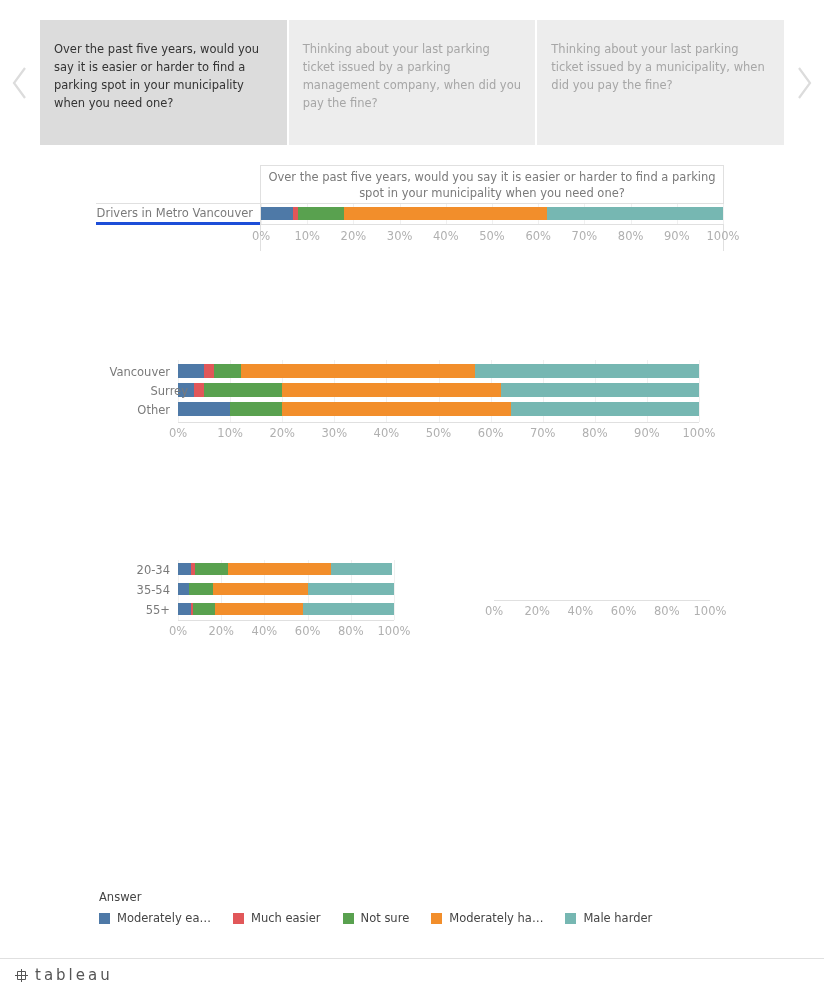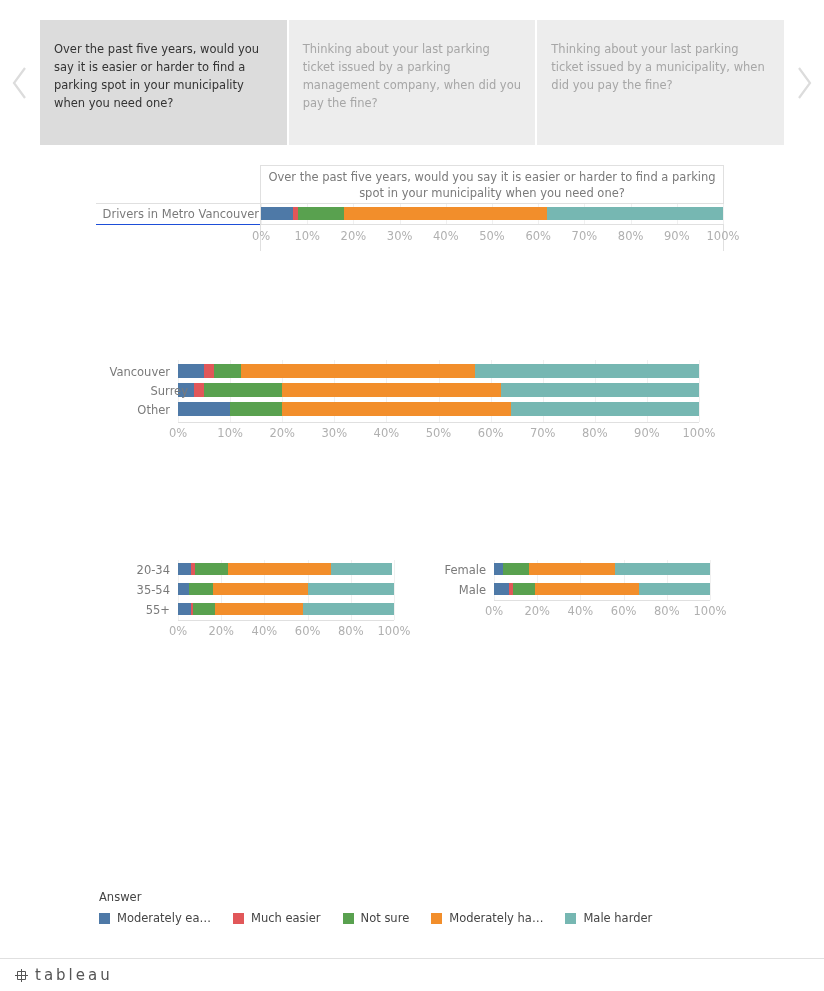--- a/index.html
+++ b/index.html
@@ -60,23 +60,23 @@
     display: flex; align-items: center; justify-content: center;
   }
   .c1-title {
     font-size: 11.5px; color: #7a7a7a; text-align: center;
     line-height: 16px; padding: 0 6px;
   }
   .c1-labelcell {
     position: absolute; left: 0; top: 38px;
     width: 164px; height: 22px;
     border-top: 1px solid #e0e0e0;
-    border-bottom: 1px solid #1d4ed8;
+    border-bottom: 3px solid #1d4ed8;
     display: flex; align-items: center; justify-content: flex-end;
-    padding-right: 1px;
+    padding-right: 7px;
     font-size: 11.5px; color: #7a7a7a;
   }
   .c1-plot {
     position: absolute; left: 164px; top: 38px;
     width: 464px; height: 22px;
     border: 1px solid #e0e0e0;
     border-top: 1px solid #e0e0e0;
   }
   .c1-axis {
     position: absolute; left: 164px; top: 60px;
@@ -302,43 +302,20 @@
         <div class="tick" style="left: 0px;">0%</div>
         <div class="tick" style="left: 43.2px;">20%</div>
         <div class="tick" style="left: 86.4px;">40%</div>
         <div class="tick" style="left: 129.6px;">60%</div>
         <div class="tick" style="left: 172.8px;">80%</div>
         <div class="tick" style="left: 216px;">100%</div>
       </div>
   </div>
 
   <div class="chart4">
-    <div class="c4-plot plotarea" id="plot-gender">
-        <div class="gridline" style="left: 0px;"></div>
-        <div class="gridline" style="left: 43.2px;"></div>
-        <div class="gridline" style="left: 86.4px;"></div>
-        <div class="gridline" style="left: 129.6px;"></div>
-        <div class="gridline" style="left: 172.8px;"></div>
-        <div class="gridline" style="left: 216px;"></div>
-        <div class="barrow" style="top: 3px; height: 12px; width: 216px;">
-          <div class="seg" title="Female — Moderately easier: 4%" style="position: absolute; left: 0px; width: 8.64px; top: 0px; height: 12px; background: rgb(78, 121, 167);"></div>
-          <div class="seg" title="Female — Not sure: 12%" style="position: absolute; left: 8.64px; width: 25.92px; top: 0px; height: 12px; background: rgb(89, 161, 79);"></div>
-          <div class="seg" title="Female — Moderately harder: 40%" style="position: absolute; left: 34.56px; width: 86.4px; top: 0px; height: 12px; background: rgb(242, 142, 43);"></div>
-          <div class="seg" title="Female — Much harder: 44%" style="position: absolute; left: 120.96px; width: 95.04px; top: 0px; height: 12px; background: rgb(118, 183, 178);"></div>
-        </div>
-        <div class="rowlabel" style="right: 224px; top: 2.5px; width: 150px;">Female</div>
-        <div class="barrow" style="top: 23px; height: 12px; width: 216px;">
-          <div class="seg" title="Male — Moderately easier: 7%" style="position: absolute; left: 0px; width: 15.12px; top: 0px; height: 12px; background: rgb(78, 121, 167);"></div>
-          <div class="seg" title="Male — Much easier: 2%" style="position: absolute; left: 15.12px; width: 4.32px; top: 0px; height: 12px; background: rgb(225, 87, 89);"></div>
-          <div class="seg" title="Male — Not sure: 10%" style="position: absolute; left: 19.44px; width: 21.6px; top: 0px; height: 12px; background: rgb(89, 161, 79);"></div>
-          <div class="seg" title="Male — Moderately harder: 48%" style="position: absolute; left: 41.04px; width: 103.68px; top: 0px; height: 12px; background: rgb(242, 142, 43);"></div>
-          <div class="seg" title="Male — Much harder: 33%" style="position: absolute; left: 144.72px; width: 71.28px; top: 0px; height: 12px; background: rgb(118, 183, 178);"></div>
-        </div>
-        <div class="rowlabel" style="right: 224px; top: 22.5px; width: 150px;">Male</div>
-      </div>
     <div class="c4-axis" id="axis-gender">
         <div class="axisline"></div>
         <div class="tick" style="left: 0px;">0%</div>
         <div class="tick" style="left: 43.2px;">20%</div>
         <div class="tick" style="left: 86.4px;">40%</div>
         <div class="tick" style="left: 129.6px;">60%</div>
         <div class="tick" style="left: 172.8px;">80%</div>
         <div class="tick" style="left: 216px;">100%</div>
       </div>
   </div>

